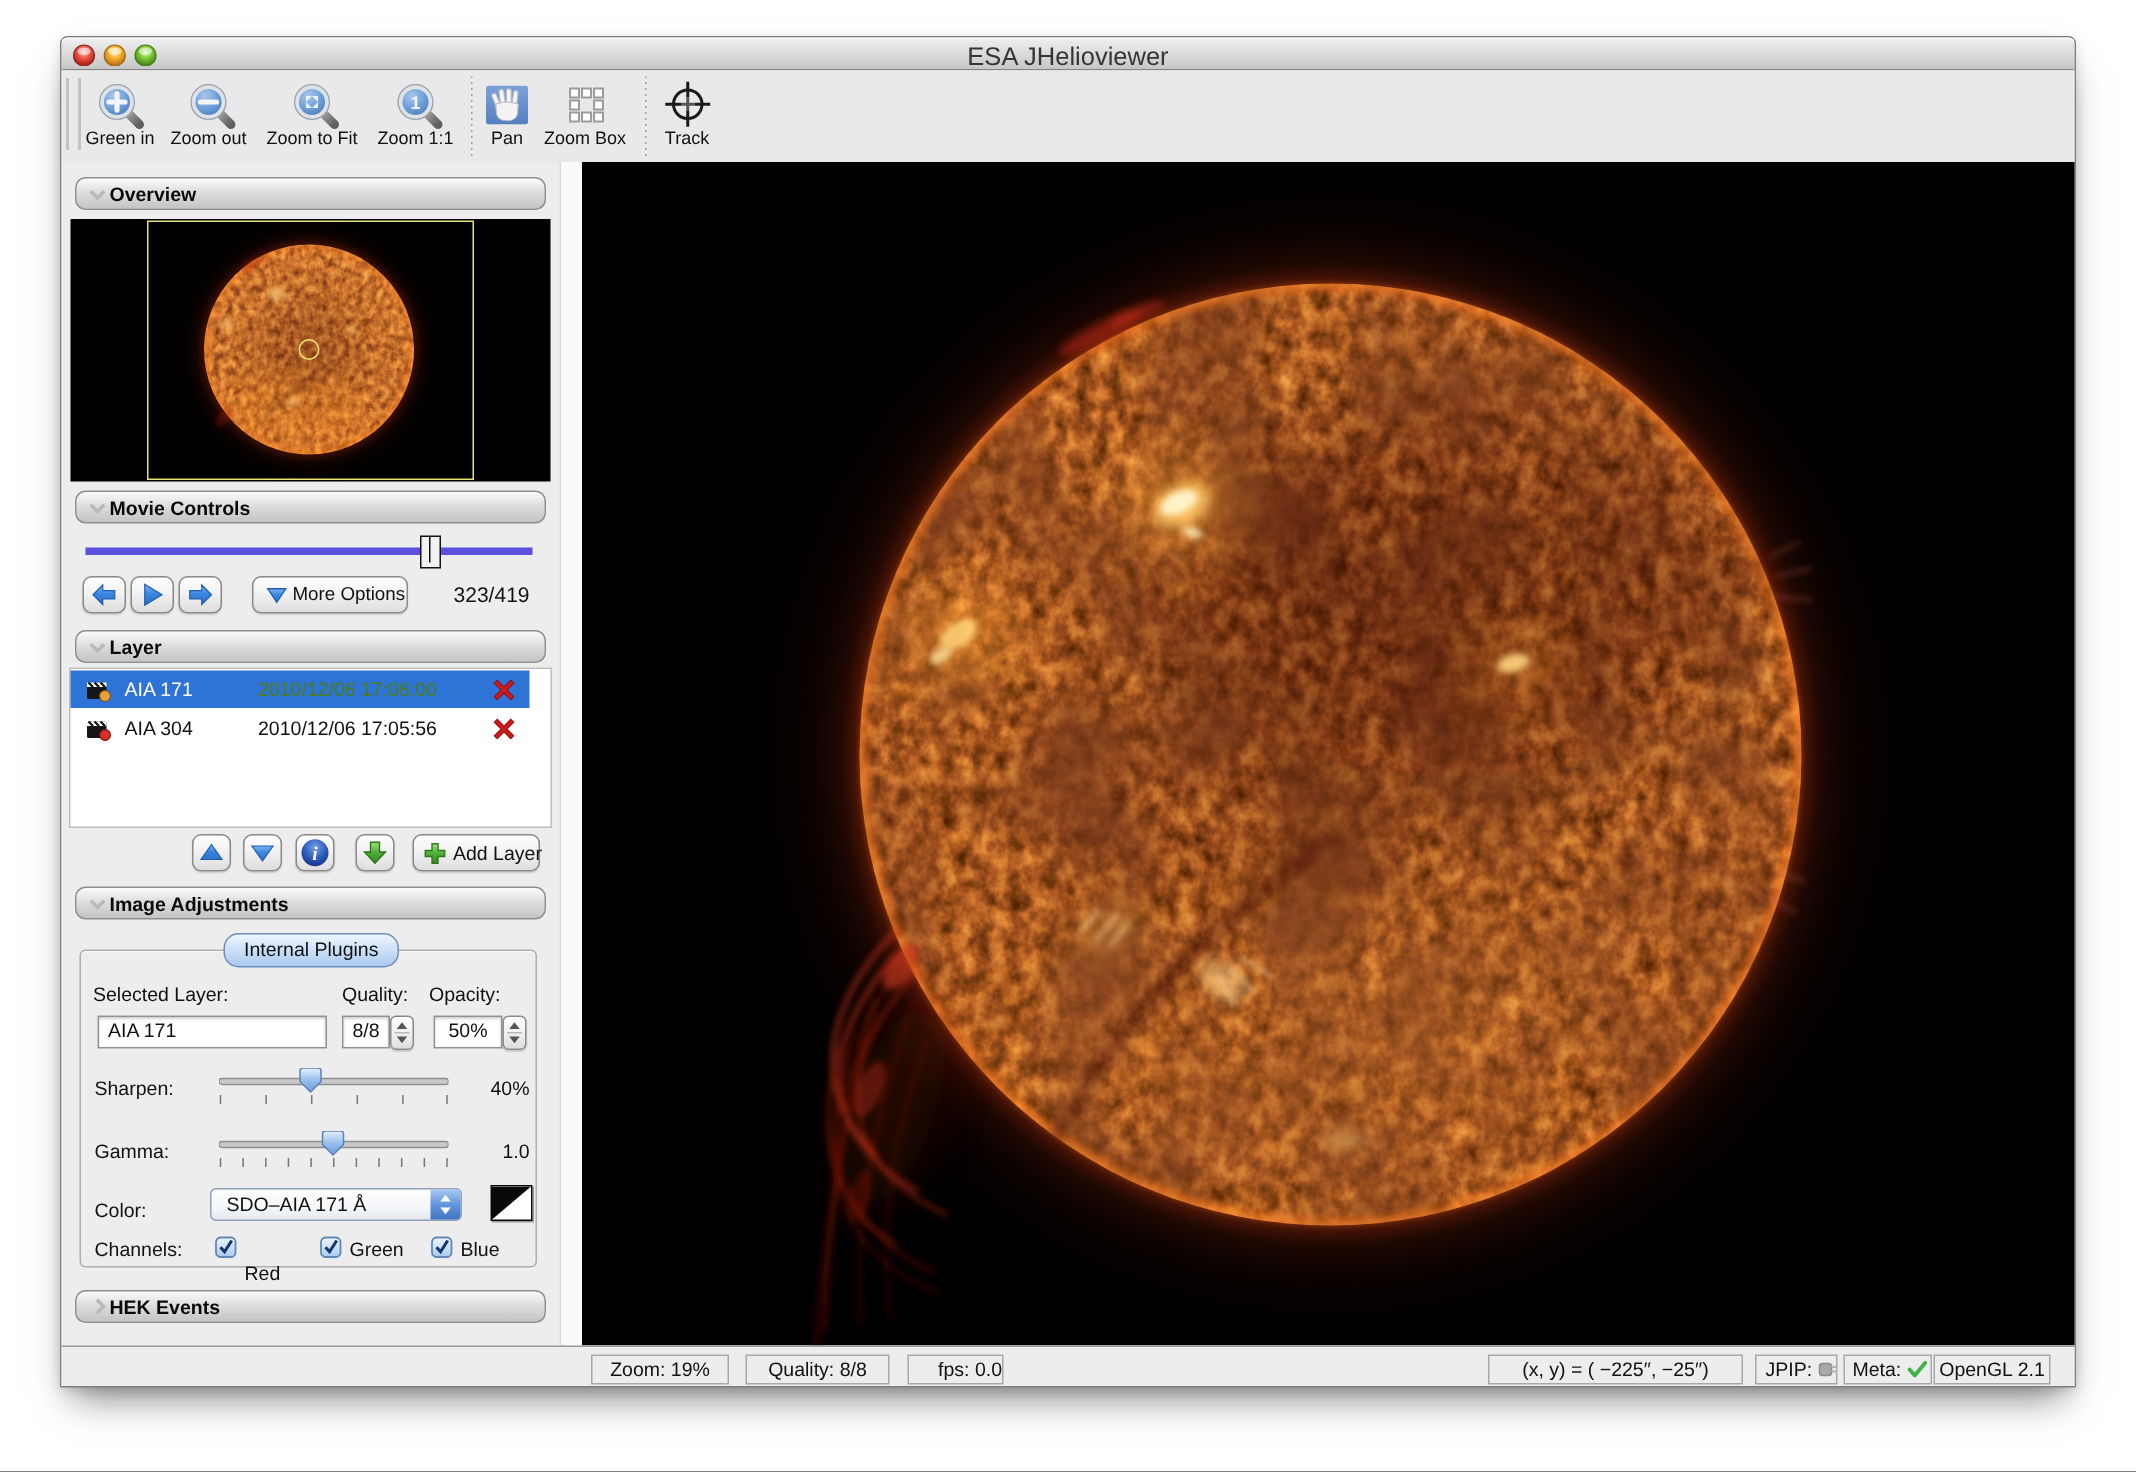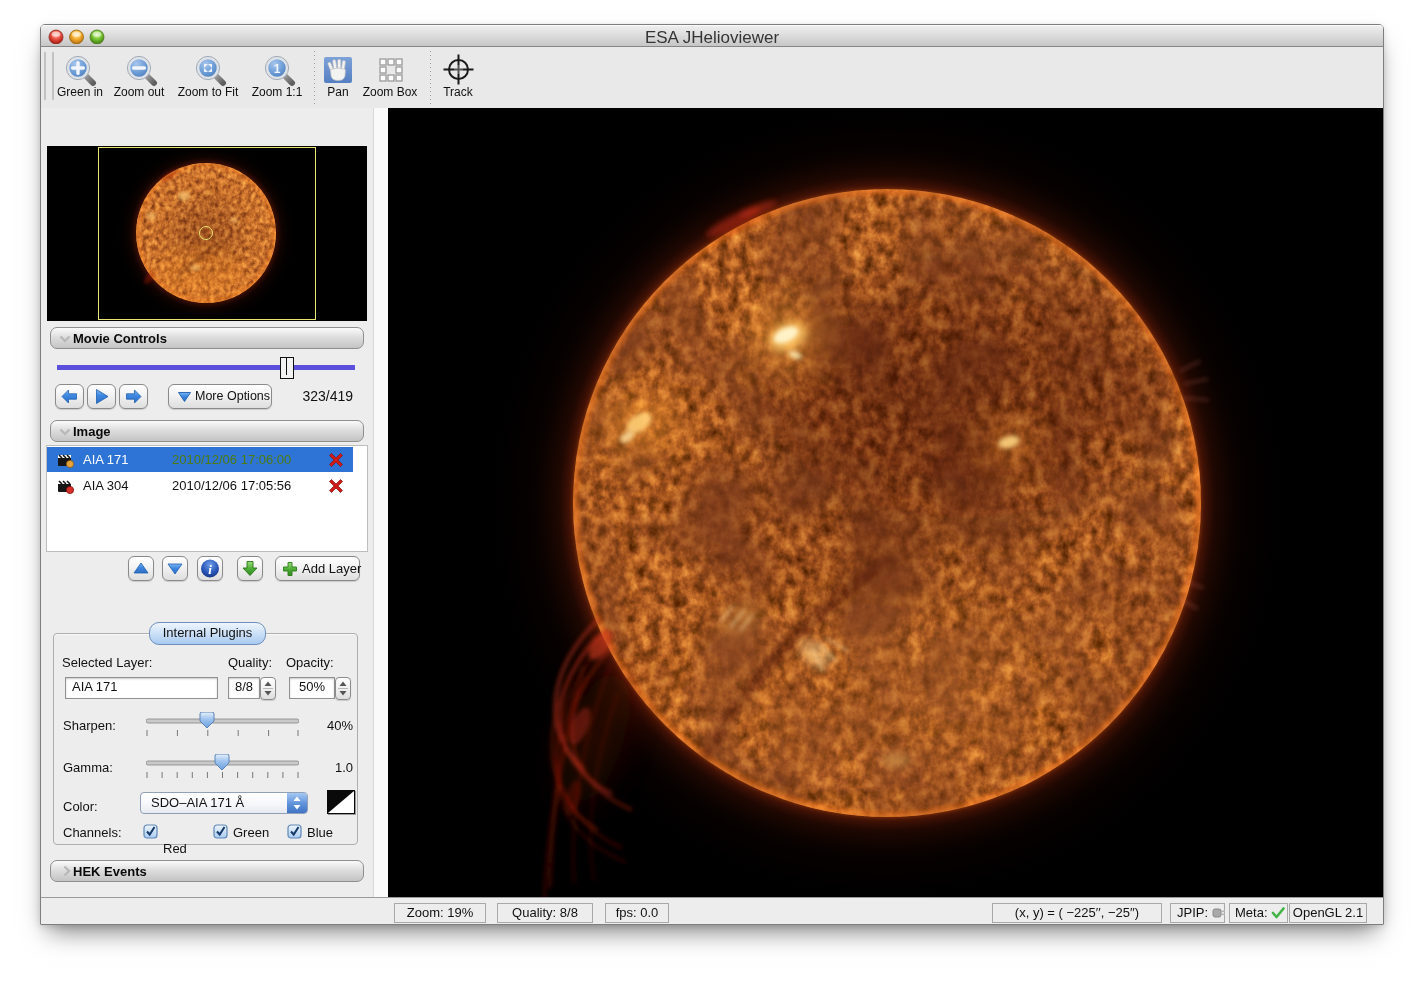--- a/index.html
+++ b/index.html
@@ -130,20 +130,26 @@
     </svg>
     <div class="tlabel" style="left:311px;width:76px;">Zoom Box</div>
     <svg class="ticon" style="left:401px;top:6px" width="33" height="33" viewBox="0 0 33 33">
       <circle cx="16.5" cy="16.5" r="9.5" fill="none" stroke="#1a1a1a" stroke-width="2"></circle>
       <path d="M16.5 1.5 V12 M16.5 21 V31.5 M1.5 16.5 H12 M21 16.5 H31.5" stroke="#1a1a1a" stroke-width="2"></path>
       <path d="M16.5 12 V21 M12 16.5 H21" stroke="#555" stroke-width="2"></path>
     </svg>
     <div class="tlabel" style="left:393px;width:48px;">Track</div>
   </div>
   <div id="sidebar">
+    <div class="phead" style="top:10px;">
+        <svg width="12" height="8" viewBox="0 0 12 8">
+          <path d="M1.5 1.5 L6 6 L10.5 1.5" fill="none" stroke="#b9b9b9" stroke-width="2.4"></path>
+        </svg>
+        <span class="txt">Overview</span>
+      </div>
     <div class="abs" style="left:6px;top:38px;width:320px;height:175px;background:#000;">
       <svg width="320" height="175" viewBox="0 0 320 175">
         <defs>
           <filter id="mtex" x="-5%" y="-5%" width="110%" height="110%">
             <feTurbulence type="fractalNoise" baseFrequency="0.22 0.18" numOctaves="4" seed="9" result="n"></feTurbulence>
             <feColorMatrix in="n" type="matrix" values="0.55 0.55 0 0 0  0.55 0.55 0 0 0  0.55 0.55 0 0 0  0 0 0 0 1"></feColorMatrix>
             <feComponentTransfer result="pal">
               <feFuncR type="table" tableValues="0.08 0.11 0.22 0.40 0.62 0.81 0.94 1.0"></feFuncR>
               <feFuncG type="table" tableValues="0.015 0.02 0.05 0.10 0.18 0.29 0.41 0.56"></feFuncG>
               <feFuncB type="table" tableValues="0 0.003 0.01 0.018 0.03 0.05 0.08 0.13"></feFuncB>
@@ -224,21 +230,21 @@
         <svg style="position:absolute;left:8px;top:6px" width="15" height="12" viewBox="0 0 15 12">
           <path d="M1.5 1.5 L13.5 1.5 L7.5 10.5 Z" fill="url(#barrow)" stroke="#1d5fae" stroke-width="0.9"></path>
         </svg>
         <div class="abs" style="left:26px;top:4px;font-size:12.5px;">More Options</div>
       </div>
     <div class="abs" style="left:240px;top:280px;width:72px;text-align:right;font-size:14px;">323/419</div>
     <div class="phead" style="top:312px;">
         <svg width="12" height="8" viewBox="0 0 12 8">
           <path d="M1.5 1.5 L6 6 L10.5 1.5" fill="none" stroke="#b9b9b9" stroke-width="2.4"></path>
         </svg>
-        <span class="txt">Image</span>
+        <span class="txt">Layer</span>
       </div>
     <div class="abs" style="left:5px;top:337px;width:320px;height:105px;background:#fff;border:1px solid #bdbdbd;">
       <div class="abs" style="left:0;top:1px;width:306px;height:25px;background:#2e74d6;"></div>
       <svg class="abs" style="left:10px;top:5px" width="17" height="17" viewBox="0 0 17 17">
           <rect x="1" y="4" width="13" height="11" rx="1" fill="#161616"></rect>
           <path d="M1 4 L14 4 L14 7 L1 7 Z" fill="#fff"></path>
           <path d="M2 4 l3 3 M6 4 l3 3 M10 4 l3 3" stroke="#161616" stroke-width="1.6"></path>
           <circle cx="13" cy="13" r="3.6" fill="#e8a33d" stroke="#8a5a10" stroke-width="0.8"></circle>
         </svg>
       <div class="abs" style="left:36px;top:6px;color:#fff;">AIA 171</div>
@@ -283,20 +289,26 @@
               <stop offset="100%" stop-color="#2f8a1e"></stop>
             </linearGradient>
           </defs>
           <path d="M9 4.5 L15 4.5 L15 11 L19 11 L12 18.5 L5 11 L9 11 Z" fill="url(#garrow)" stroke="#267317" stroke-width="0.9"></path>
         </svg></div>
     <div class="btn" style="left:234px;top:448px;width:83px;height:23px;">
         <svg style="position:absolute;left:6px;top:4px" width="16" height="16" viewBox="0 0 16 16">
           <path d="M6 1.5 L10 1.5 L10 6 L14.5 6 L14.5 10 L10 10 L10 14.5 L6 14.5 L6 10 L1.5 10 L1.5 6 L6 6 Z" fill="url(#garrow)" stroke="#2a7a1a" stroke-width="0.9"></path>
         </svg>
         <div class="abs" style="left:26px;top:4px;font-size:13px;">Add Layer</div>
+      </div>
+    <div class="phead" style="top:483px;">
+        <svg width="12" height="8" viewBox="0 0 12 8">
+          <path d="M1.5 1.5 L6 6 L10.5 1.5" fill="none" stroke="#b9b9b9" stroke-width="2.4"></path>
+        </svg>
+        <span class="txt">Image Adjustments</span>
       </div>
     <div class="abs" style="left:12px;top:525px;width:303px;height:210px;border:1px solid #aeaeae;border-radius:4px;box-shadow:inset 0 1px 0 #f8f8f8;"></div>
     <div class="abs" style="left:108px;top:514px;width:115px;height:19px;background:linear-gradient(180deg,#eef5fd 0%,#cce0f7 50%,#a8c9f0 100%);border:1.5px solid #6d8fbd;border-radius:10px;text-align:center;padding-top:2px;font-size:13px;">Internal Plugins</div>
     <div class="abs" style="left:21px;top:547px;">Selected Layer:</div>
     <div class="abs" style="left:187px;top:547px;">Quality:</div>
     <div class="abs" style="left:245px;top:547px;">Opacity:</div>
     <div class="field" style="left:24px;top:569px;width:145px;height:19px;padding:1px 0 0 6px;">AIA 171</div>
     <div class="field" style="left:187px;top:569px;width:30px;height:19px;padding-top:1px;text-align:center;">8/8</div>
     <div class="btn" style="left:219px;top:569px;width:14px;height:21px;border-radius:4px;"><svg width="14" height="21" viewBox="0 0 14 21">
           <path d="M7 3.5 L10.5 8 L3.5 8 Z" fill="#555"></path>
@@ -513,21 +525,21 @@
             <path d="M795 290 l26 2"></path>
             <path d="M792 263 l20 -10"></path>
             <path d="M792 472 l24 8"></path>
             <path d="M788 489 l22 12"></path>
         </g>
       </g>
       </svg></div>
   <div id="statusbar">
     <div class="scell" style="left:353px;width:90px;">Zoom: 19%</div>
     <div class="scell" style="left:456px;width:94px;">Quality: 8/8</div>
-    <div class="scell" style="left:564px;width:62px;">fps: 0.0</div>
+    <div class="scell" style="left:564px;width:62px;text-align:right;">fps: 0.0</div>
     <div class="scell" style="left:951px;width:168px;">(x, y) = ( −225′′, −25′′)</div>
     <div class="scell" style="left:1129px;width:47px;text-align:center;padding-left:6px;">JPIP: <svg width="14" height="12" viewBox="0 0 14 12" style="vertical-align:-2px">
           <rect x="1" y="2" width="8" height="8" rx="2" fill="#a9a9a9" stroke="#8a8a8a"></rect>
           <rect x="9" y="3.5" width="4" height="1.6" fill="#b5b5b5"></rect>
           <rect x="9" y="6.5" width="4" height="1.6" fill="#b5b5b5"></rect>
         </svg></div>
     <div class="scell" style="left:1188px;width:52px;text-align:left;padding-left:5px;">Meta: <svg width="14" height="12" viewBox="0 0 14 12" style="vertical-align:-2px">
           <path d="M2 6 L5.5 10 L12.5 1.5" fill="none" stroke="#41b445" stroke-width="2.6" stroke-linecap="round" stroke-linejoin="round"></path>
         </svg></div>
     <div class="scell" style="left:1248px;width:76px;">OpenGL 2.1</div>

